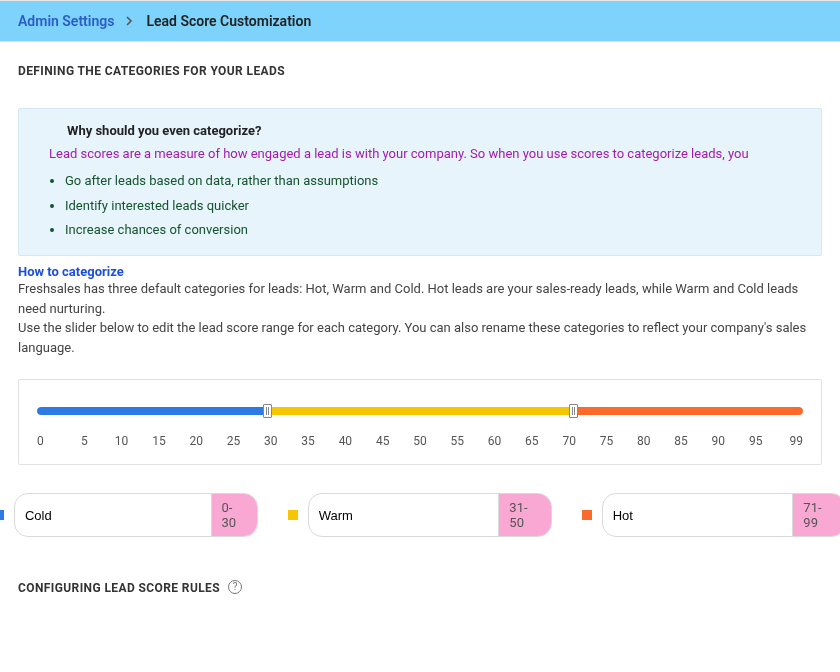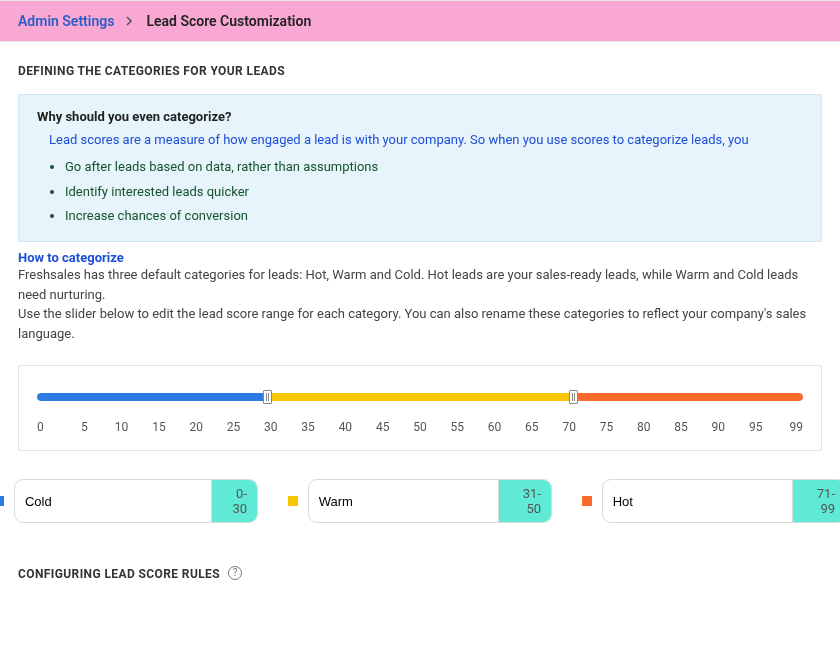--- a/index.html
+++ b/index.html
@@ -10,53 +10,54 @@
     background: #fff;
     width: 840px;
   }
   
   .breadcrumb {
     display: flex;
     align-items: center;
     padding: 12px 18px;
     border-top: 1px solid #e6e6e6;
     border-bottom: 1px solid #e6e6e6;
-    background: #f9a8d4;
+    background: #7dd3fc;
     font-size: 14px;
   }
   .breadcrumb .link { color: #2c5cc5; font-weight: 600; cursor: pointer; }
   .breadcrumb .sep { margin: 0 12px; color: #666; }
   .breadcrumb .current { color: #222; font-weight: 600; }
 
   .page { padding: 22px 18px 30px 18px; }
 
   .section-heading {
     font-size: 12px;
     letter-spacing: 0.4px;
     font-weight: 700;
     color: #333;
     text-transform: uppercase;
-    margin-bottom: 16px;
+    margin-bottom: 30px;
   }
 
   
   .info-panel {
     background: #e8f4fb;
     border: 1px solid #d2e9f5;
     border-radius: 2px;
     padding: 14px 18px 12px 18px;
   }
   .info-panel .q {
     font-weight: 700;
     font-size: 13px;
     color: #222;
     margin-bottom: 8px;
+    margin-left: 30px;
   }
   .info-panel .lead-text {
-    color: #1d4ed8;
+    color: #a21caf;
     font-size: 13px;
     margin-bottom: 8px;
     margin-left: 12px;
   }
   .info-panel ul { list-style: disc; padding-left: 28px; }
   .info-panel li { color: #14532d; font-size: 13px; line-height: 1.9; }
 
   .howto-title {
     font-weight: 700;
     font-size: 13px;
@@ -115,31 +116,31 @@
     justify-content: center;
     margin-top: 28px;
     margin-bottom: 14px;
   }
   .cat-item { display: flex; align-items: center; gap: 10px; }
   .swatch { width: 10px; height: 10px; display:inline-block; }
   .swatch.cold { background:#2c7be5; }
   .swatch.warm { background:#f6c700; }
   .swatch.hot  { background:#fa6b2b; }
   .cat-field {
-    display:flex; border:1px solid #d9d9d9; border-radius:9px; overflow:hidden;
+    display:flex; border:1px solid #d9d9d9; border-radius:14px; overflow:hidden;
     background:#fff;
   }
   .cat-field .name {
     padding: 6px 10px; font-size:13px; min-width: 120px;
     border: none; outline: none; background: transparent;
   }
   .cat-field .range {
     padding: 6px 10px; font-size:13px; color:#555;
-    background:#5eead4; border-left:1px solid #d9d9d9;
-    min-width: 46px; text-align:right;
+    background:#f9a8d4; border-left:1px solid #d9d9d9;
+    min-width: 46px; text-align:left;
   }
 
   
   .section2 { margin-top: 44px; }
   .section2 .heading-row { display:flex; align-items:flex-start; gap:8px; margin-bottom: 10px;}
   .help-icon {
     width:14px;height:14px;border:1px solid #777;border-radius:50%;
     display:inline-flex;align-items:center;justify-content:center;
     font-size:10px;color:#777;line-height:1;position:relative;top:-1px;
     cursor:pointer;

